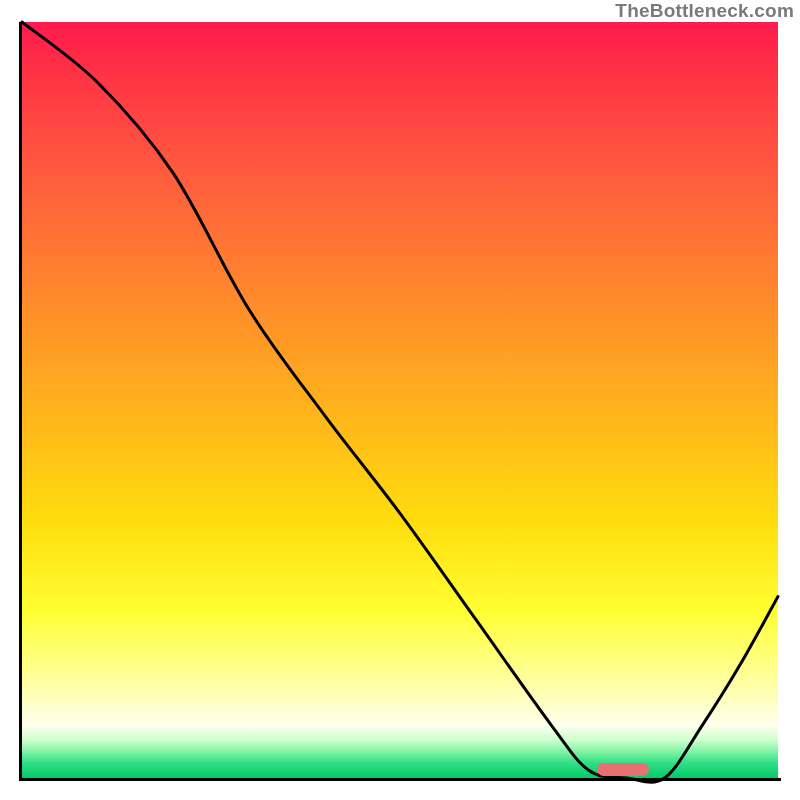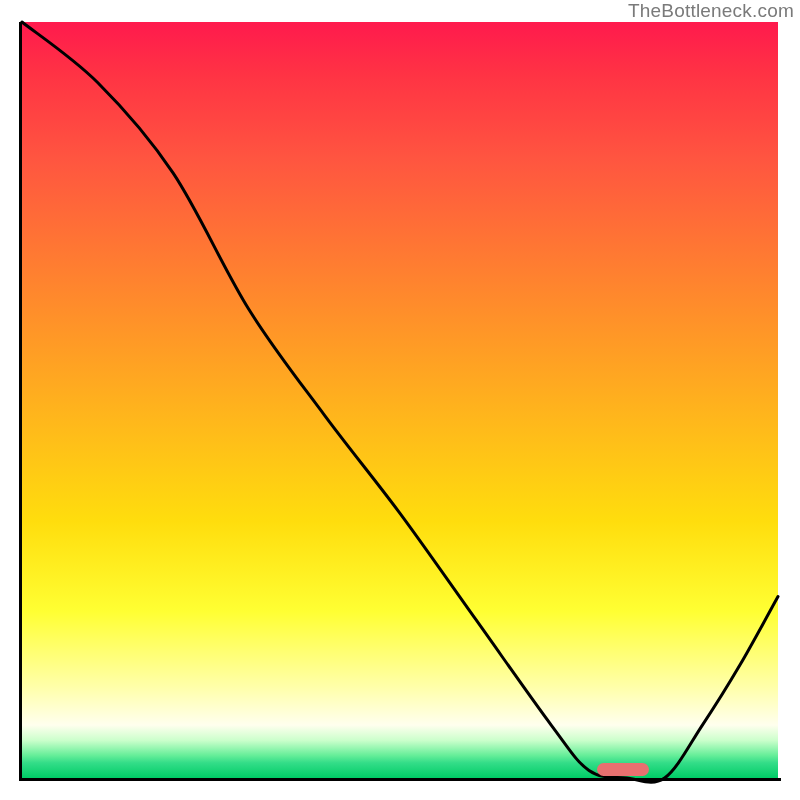--- a/index.html
+++ b/index.html
@@ -67,21 +67,21 @@
     height: 13px;
     border-radius: 7px;
     background: #e87070;
   }
   .watermark {
     position: absolute;
     top: 0px;
     right: 6px;
     font-family: Arial, Helvetica, sans-serif;
     font-size: 19px;
-    font-weight: normal;
+    font-weight: bold;
     color: #7a7a7a;
     letter-spacing: 0.2px;
   }
 </style>
 </head>
 <body>
 
 <div class="chart-container">
 
   <div class="plot-area"></div>

